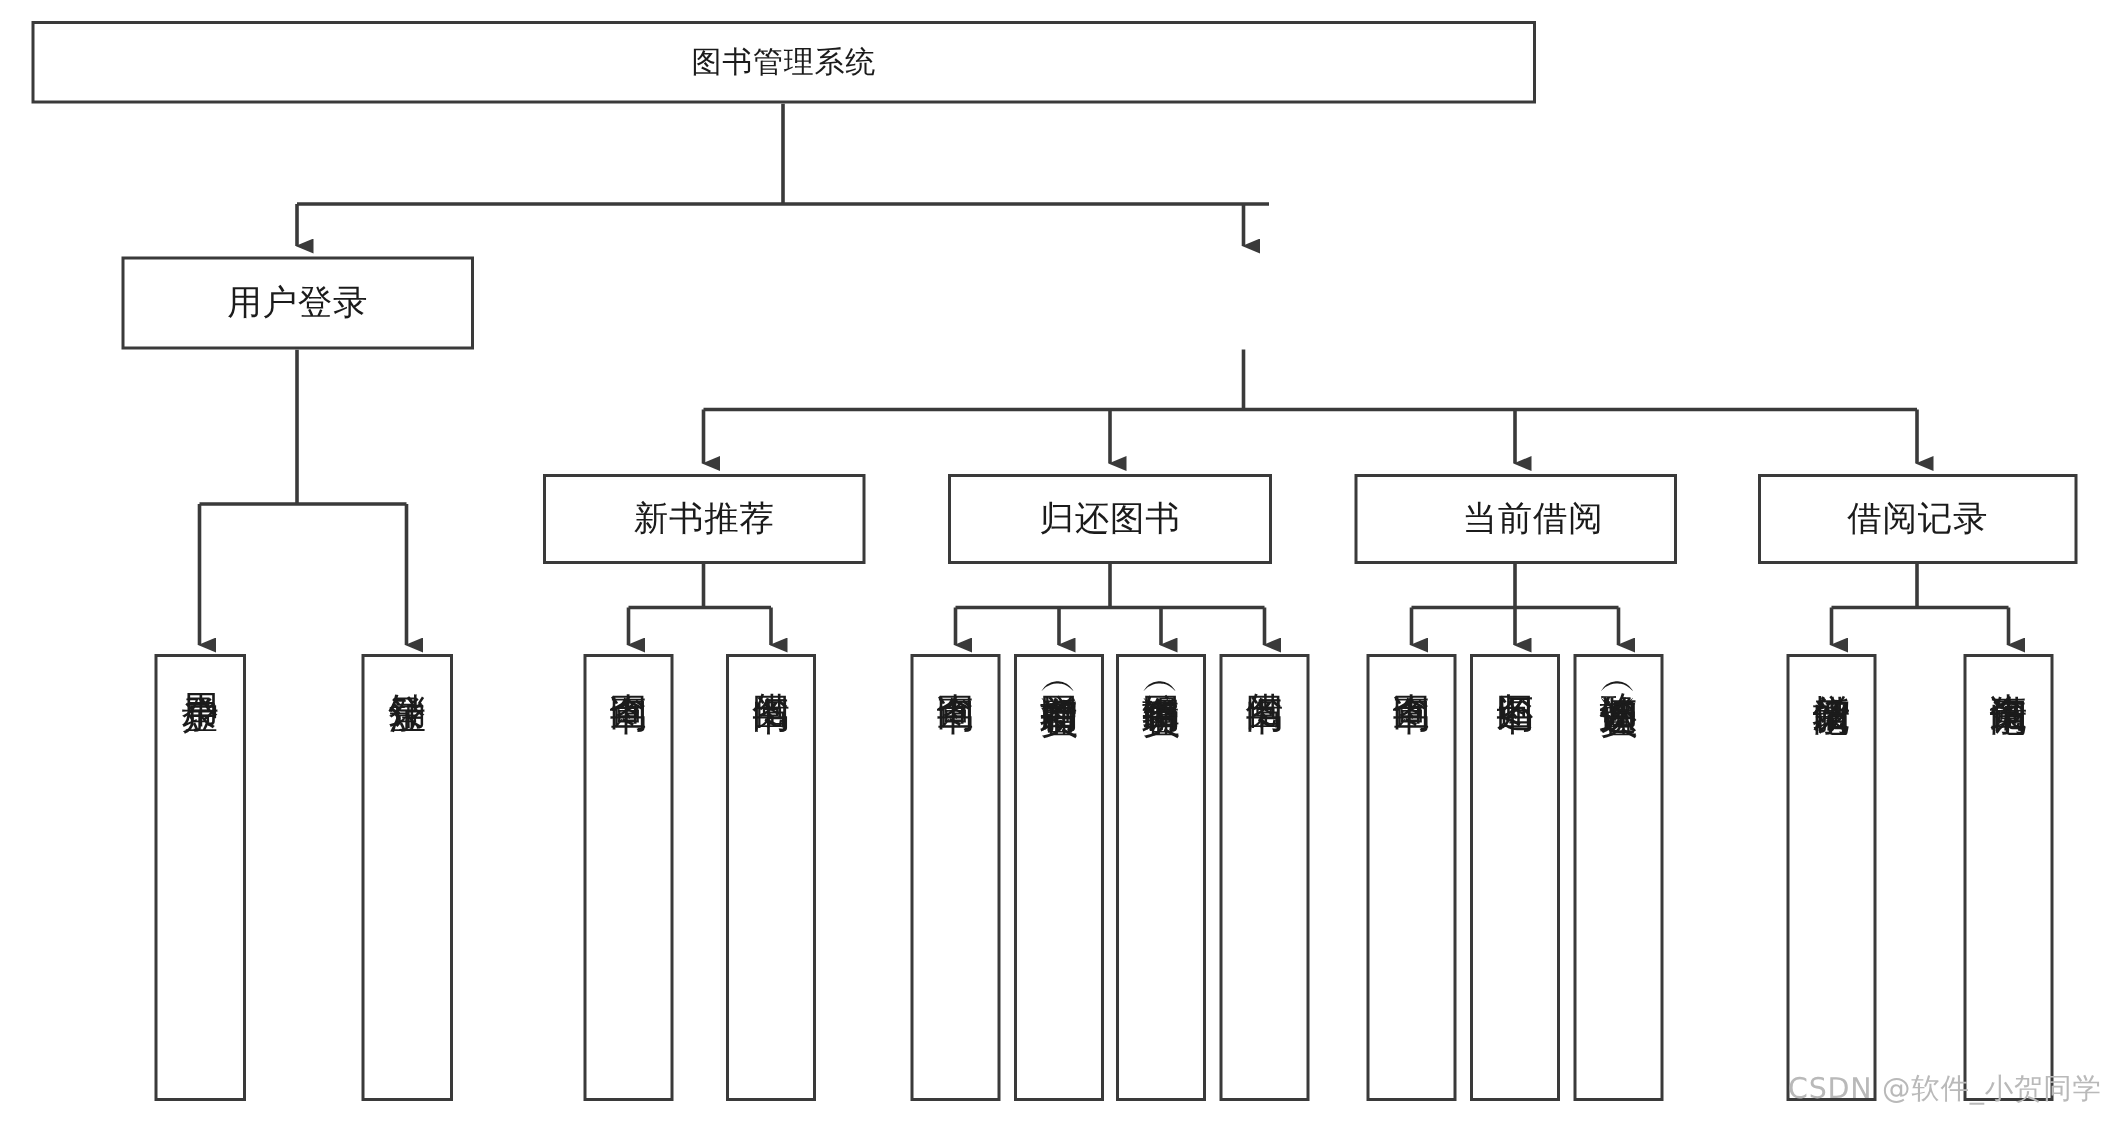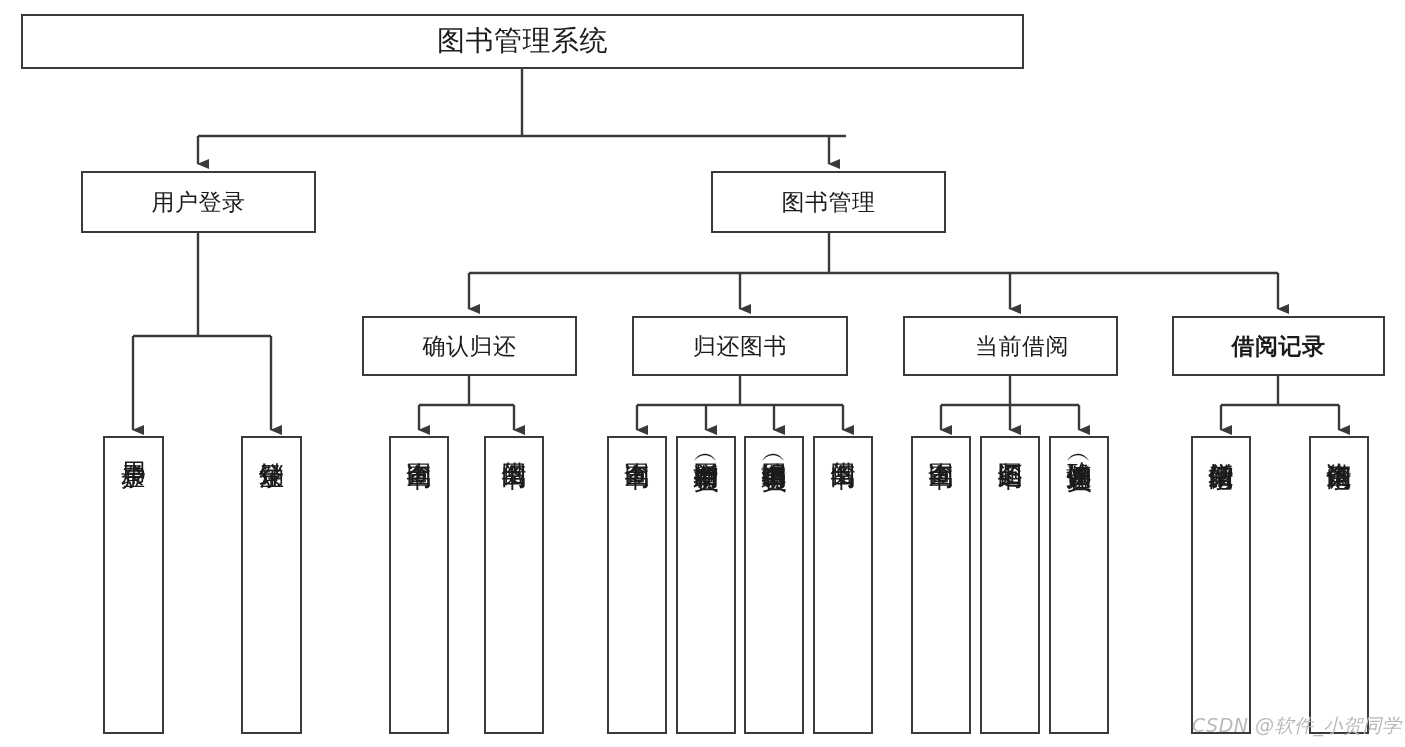--- a/index.html
+++ b/index.html
@@ -39,42 +39,41 @@
     display: block;
     text-align: center;
     line-height: 1.08;
     white-space: pre;
   }
   .node.horiz .label {
     font-size: 23px;
     letter-spacing: 0.5px;
   }
   .node.root .label {
-    font-size: 28px;
+    font-size: 20px;
   }
   .node.vert {
     align-items: flex-start;
     justify-content: center;
     padding-top: 4px;
   }
   .node.vert .label {
     writing-mode: vertical-rl;
     text-orientation: upright;
     font-size: 25px;
     line-height: 1.0;
     letter-spacing: 1px;
     white-space: nowrap;
   }
   .watermark {
     position: absolute;
     font-size: 19px;
     color: #b9b9b9;
     white-space: nowrap;
     letter-spacing: 0.5px;
-    font-style: italic;
   }
 </style>
 </head>
 <body>
 
 <div id="canvas">
 
   <svg id="wires" viewBox="0 0 1405 747" xmlns="http://www.w3.org/2000/svg">
     <defs>
       <marker id="arw" markerWidth="10" markerHeight="12" refX="5" refY="11" orient="auto" markerUnits="userSpaceOnUse">
@@ -128,34 +127,31 @@
     </g>
   </svg>
 
   <div class="node root horiz" style="left:21px; top:14px; width:1003px; height:55px;">
     <span class="label">图书管理系统</span>
   </div>
 
   <div class="node horiz" style="left:81px; top:171px; width:235px; height:62px;">
     <span class="label">用户登录</span>
   </div>
-  <div class="node horiz" style="left:711px; top:171px; width:235px; height:62px;">
-    <span class="label">图书管理</span>
-  </div>
 
   <div class="node horiz" style="left:362px; top:316px; width:215px; height:60px;">
-    <span class="label">确认归还</span>
+    <span class="label">新书推荐</span>
   </div>
   <div class="node horiz" style="left:632px; top:316px; width:216px; height:60px;">
     <span class="label">归还图书</span>
   </div>
   <div class="node horiz" style="left:903px; top:316px; width:215px; height:60px;padding-left:23px;">
     <span class="label">当前借阅</span>
   </div>
-  <div class="node horiz" style="left:1172px; top:316px; width:213px; height:60px;font-weight:bold;">
+  <div class="node horiz" style="left:1172px; top:316px; width:213px; height:60px;">
     <span class="label">借阅记录</span>
   </div>
 
   <div class="node vert" style="left:103px; top:436px; width:61px; height:298px;">
     <span class="label">用户登录</span>
   </div>
   <div class="node vert" style="left:241px; top:436px; width:61px; height:298px;">
     <span class="label">注销登录</span>
   </div>
 

